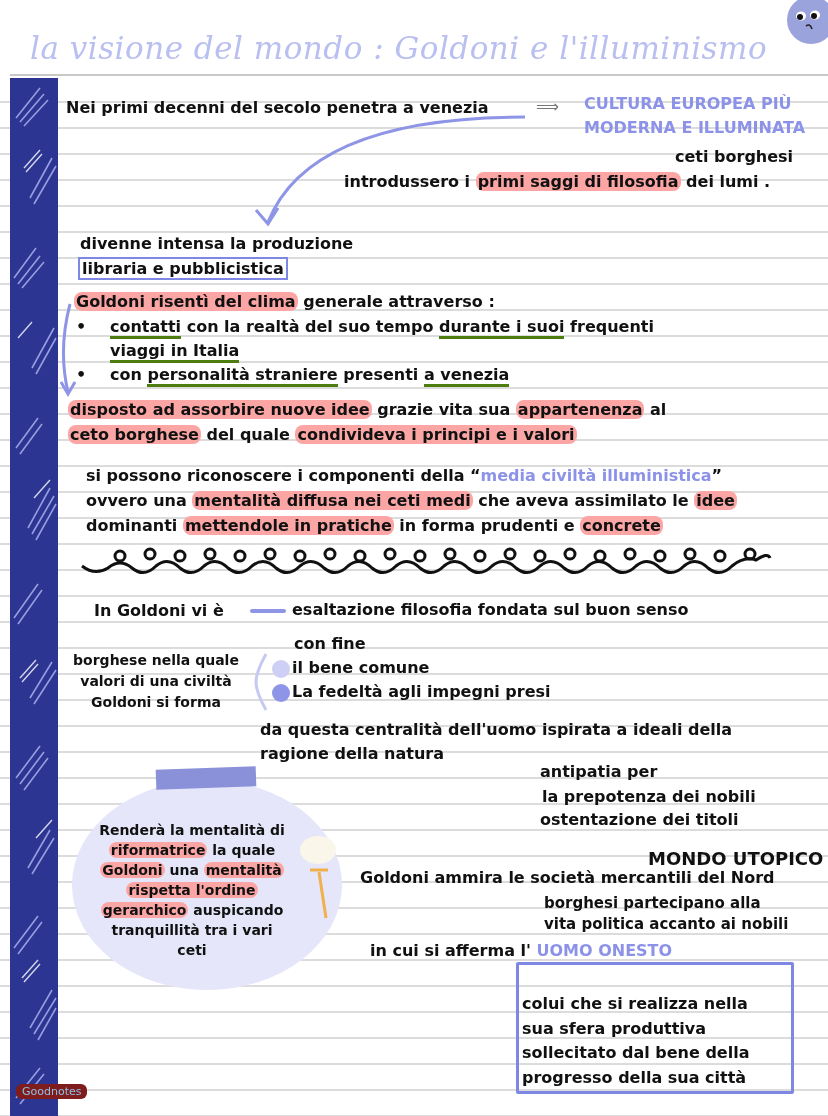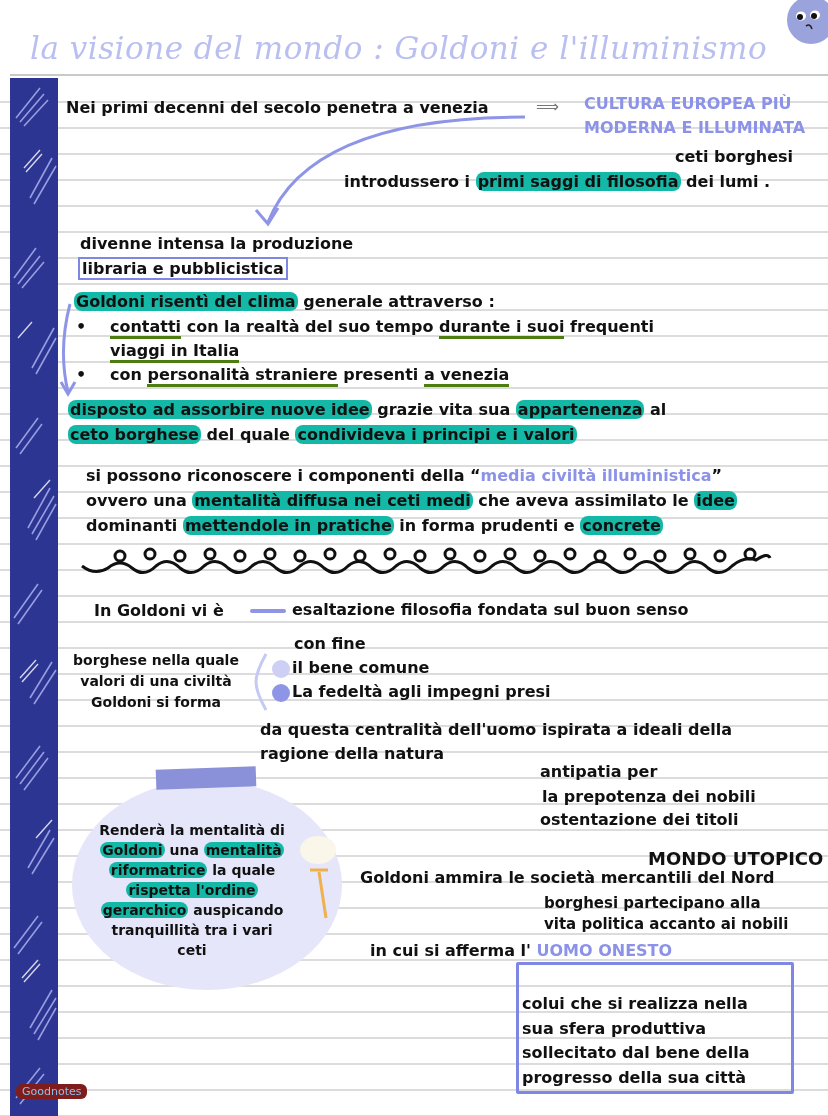--- a/index.html
+++ b/index.html
@@ -5,21 +5,21 @@
   html,body{margin:0;padding:0;}
   body{width:828px;height:1116px;position:relative;overflow:hidden;background:#fff;font-family:"DejaVu Sans",sans-serif;color:#111;}
   .lines{position:absolute;left:0;top:77px;width:828px;height:1039px;
     background-image:repeating-linear-gradient(to bottom,transparent 0,transparent 24.5px,#dcdcdc 24.5px,#dcdcdc 26px);}
   .title{position:absolute;left:30px;top:30px;font-family:"DejaVu Serif",serif;font-style:italic;font-size:31px;color:#b9bff0;letter-spacing:0.5px;white-space:nowrap;}
   .title-rule{position:absolute;left:10px;top:74px;width:818px;height:2px;background:#c9c9c9;}
   .tape{position:absolute;left:10px;top:78px;width:48px;height:1038px;background:#2c3592;overflow:hidden;}
   .tape svg{position:absolute;left:0;top:0;}
   .face{position:absolute;left:787px;top:-4px;width:48px;height:48px;border-radius:50%;background:#9ba3dd;}
   .t{position:absolute;font-size:16px;font-weight:bold;white-space:nowrap;line-height:20px;}
-  .hl{background:#14b8a6;border-radius:8px;padding:0 2px;}
+  .hl{background:#fca5a5;border-radius:8px;padding:0 2px;}
   .ul{border-bottom:3px solid #4d7c0f;}
   .box{outline:2px solid #7f87e4;padding:0 2px;}
   .blue{color:#8b92e8;}
   .caps{color:#8b92e8;font-weight:bold;}
   .circle{position:absolute;left:72px;top:780px;width:270px;height:210px;border-radius:50%;background:#e5e6fa;}
   .tag{position:absolute;left:156px;top:768px;width:100px;height:20px;background:#8b91d8;transform:rotate(-2deg);}
   .note-box{position:absolute;left:516px;top:962px;width:272px;height:126px;border:3px solid #7f87e4;border-radius:2px;}
   .goodnotes{position:absolute;left:16px;top:1084px;font-size:11px;color:#8dc0e8;background:#7f1d1d;border-radius:6px;padding:1px 6px;}
   .c{text-align:center;}
 </style>
@@ -151,22 +151,22 @@
 
 <div class="circle"></div>
 <div class="tag"></div>
 <svg style="position:absolute;left:300px;top:832px;" width="40" height="90">
   <ellipse cx="18" cy="18" rx="18" ry="14" fill="#fbf6ea"></ellipse>
   <path d="M10 38 L28 38" stroke="#f0b04c" stroke-width="3"></path>
   <path d="M19 40 L26 86" stroke="#f0b04c" stroke-width="3"></path>
 </svg>
 <div class="t c" style="left:82px;top:820px;width:220px;font-size:14px;line-height:20px;">
   <div>Renderà la mentalità di</div>
+  <div><span class="hl">riformatrice</span><span> la quale</span></div>
   <div><span class="hl">Goldoni</span><span> una </span><span class="hl">mentalità</span></div>
-  <div><span class="hl">riformatrice</span><span> la quale</span></div>
   <div><span class="hl">rispetta l'ordine</span></div>
   <div><span class="hl">gerarchico</span><span> auspicando</span></div>
   <div>tranquillità tra i vari</div>
   <div>ceti</div>
 </div>
 
 <div class="t" style="left:540px;top:762px;">antipatia per</div>
 <div class="t" style="left:542px;top:787px;">la prepotenza dei nobili</div>
 <div class="t" style="left:540px;top:810px;">ostentazione dei titoli</div>
 

